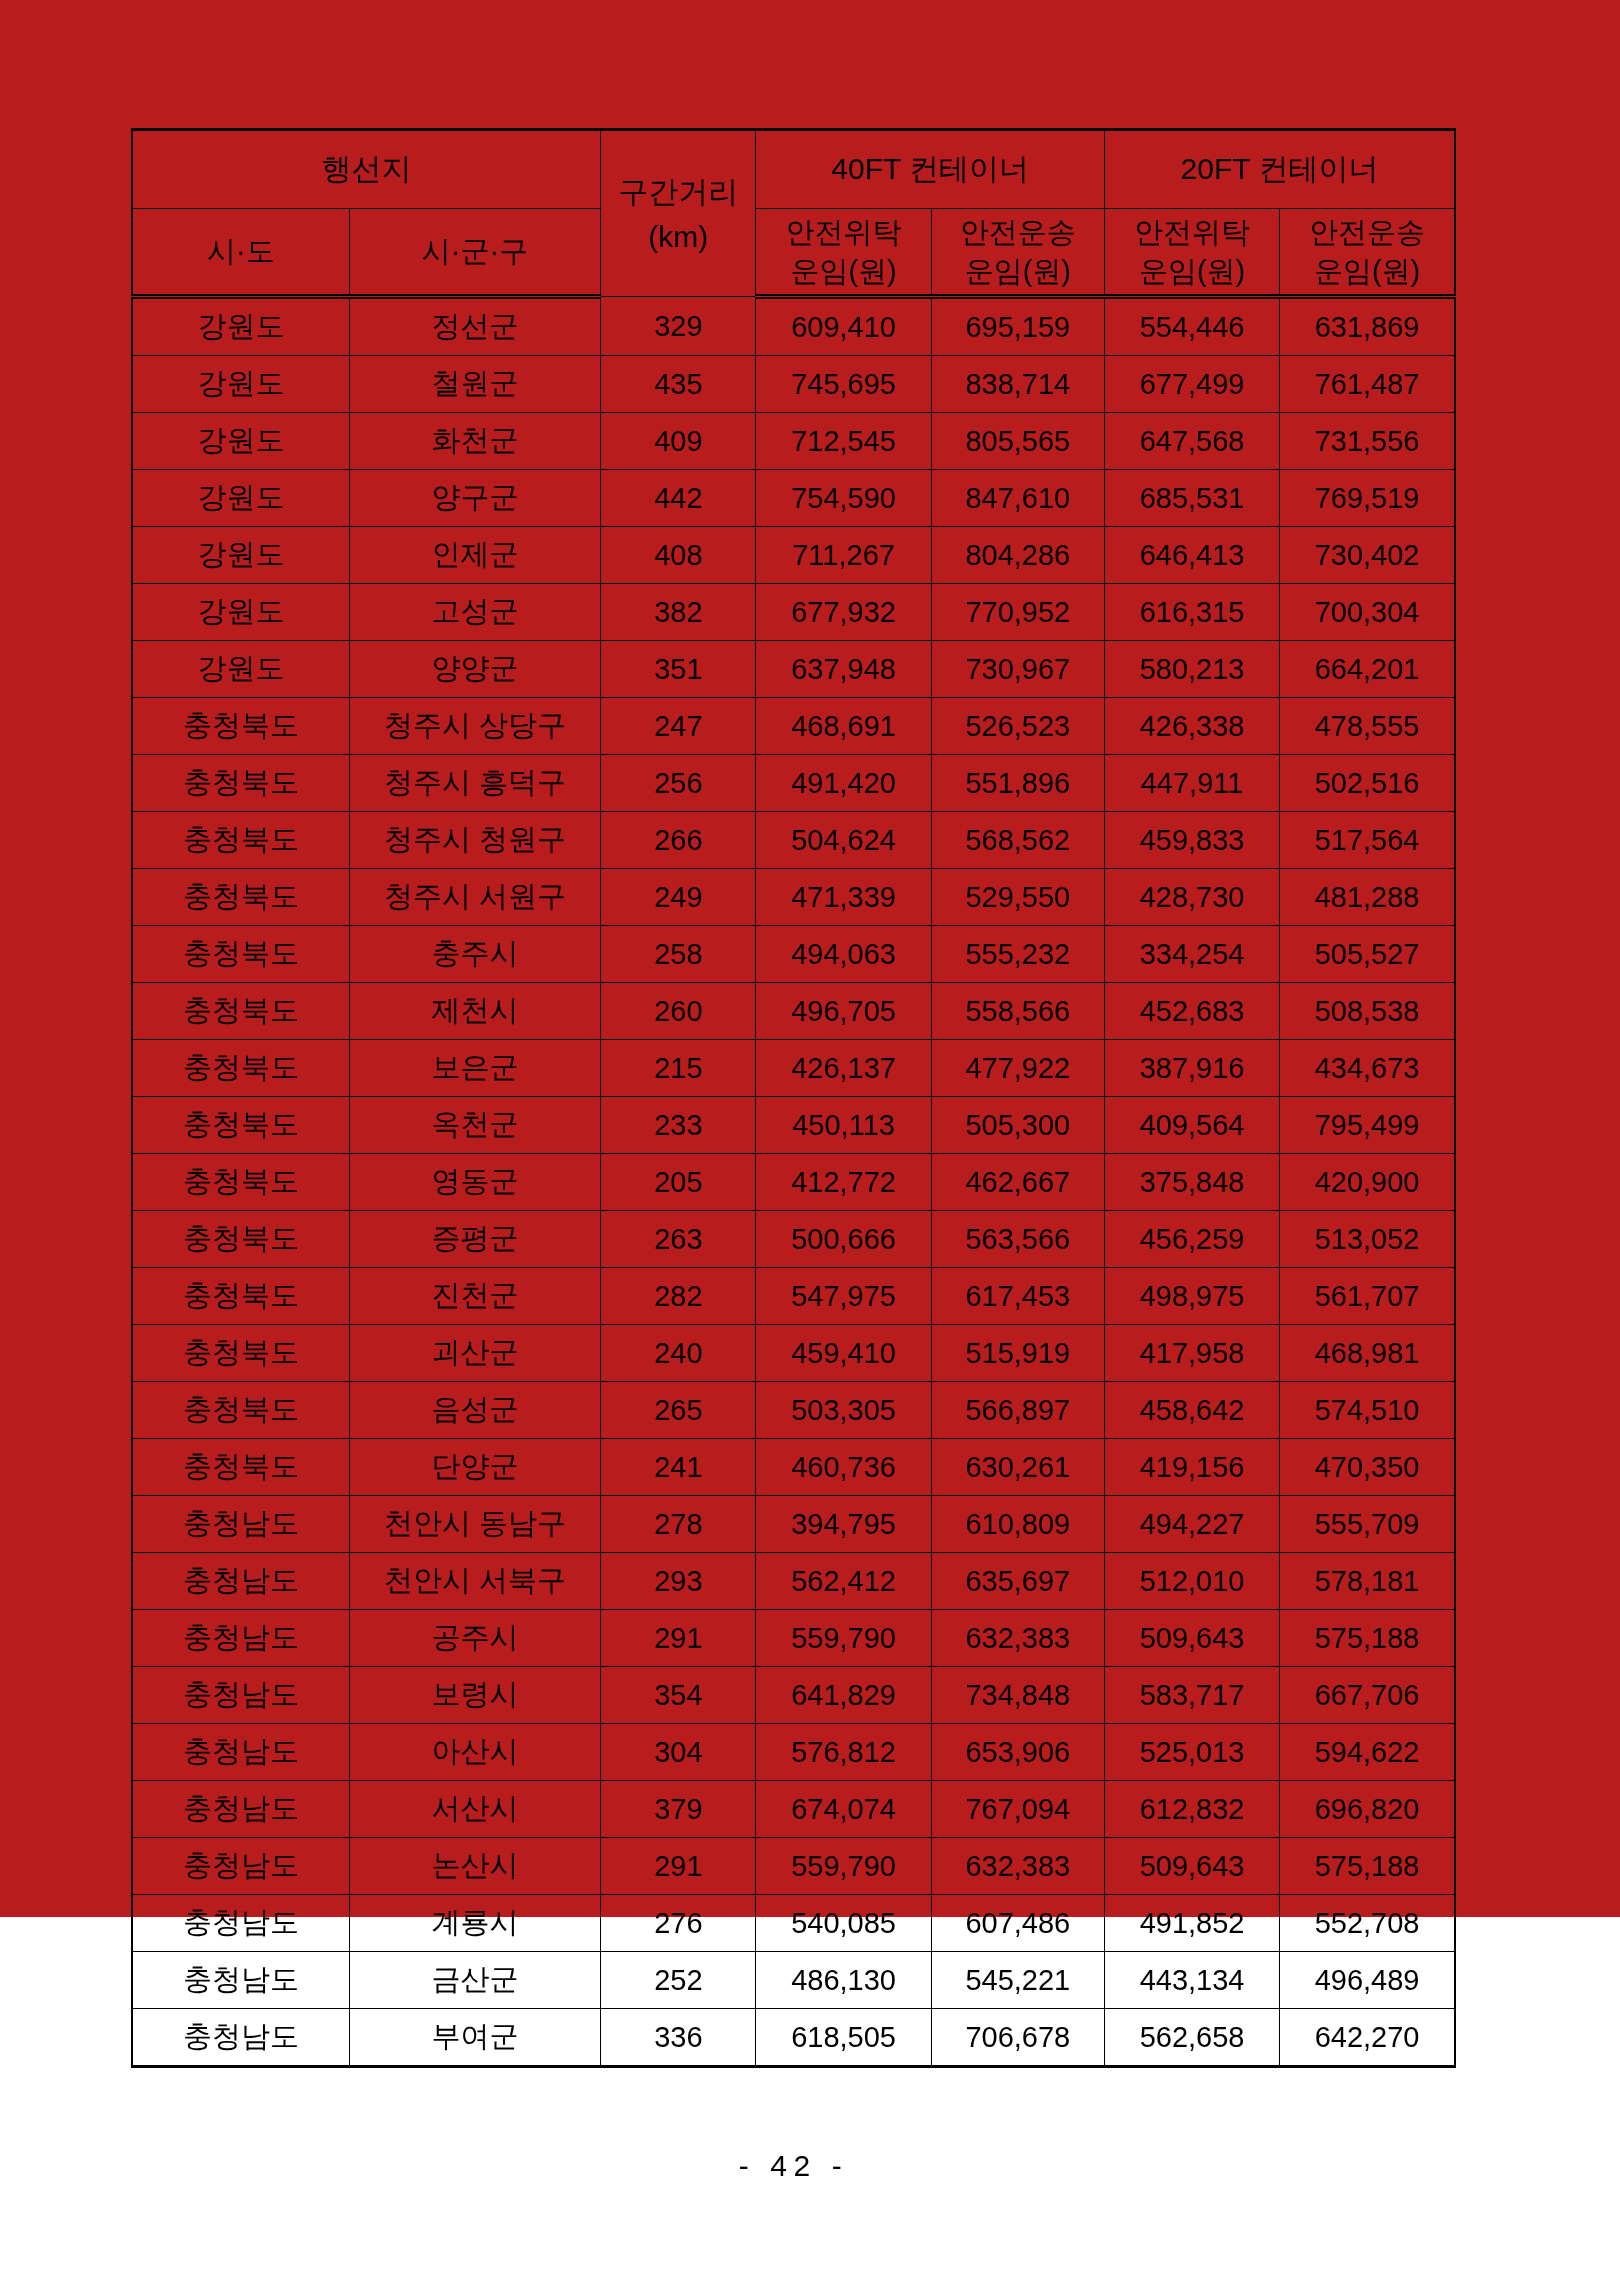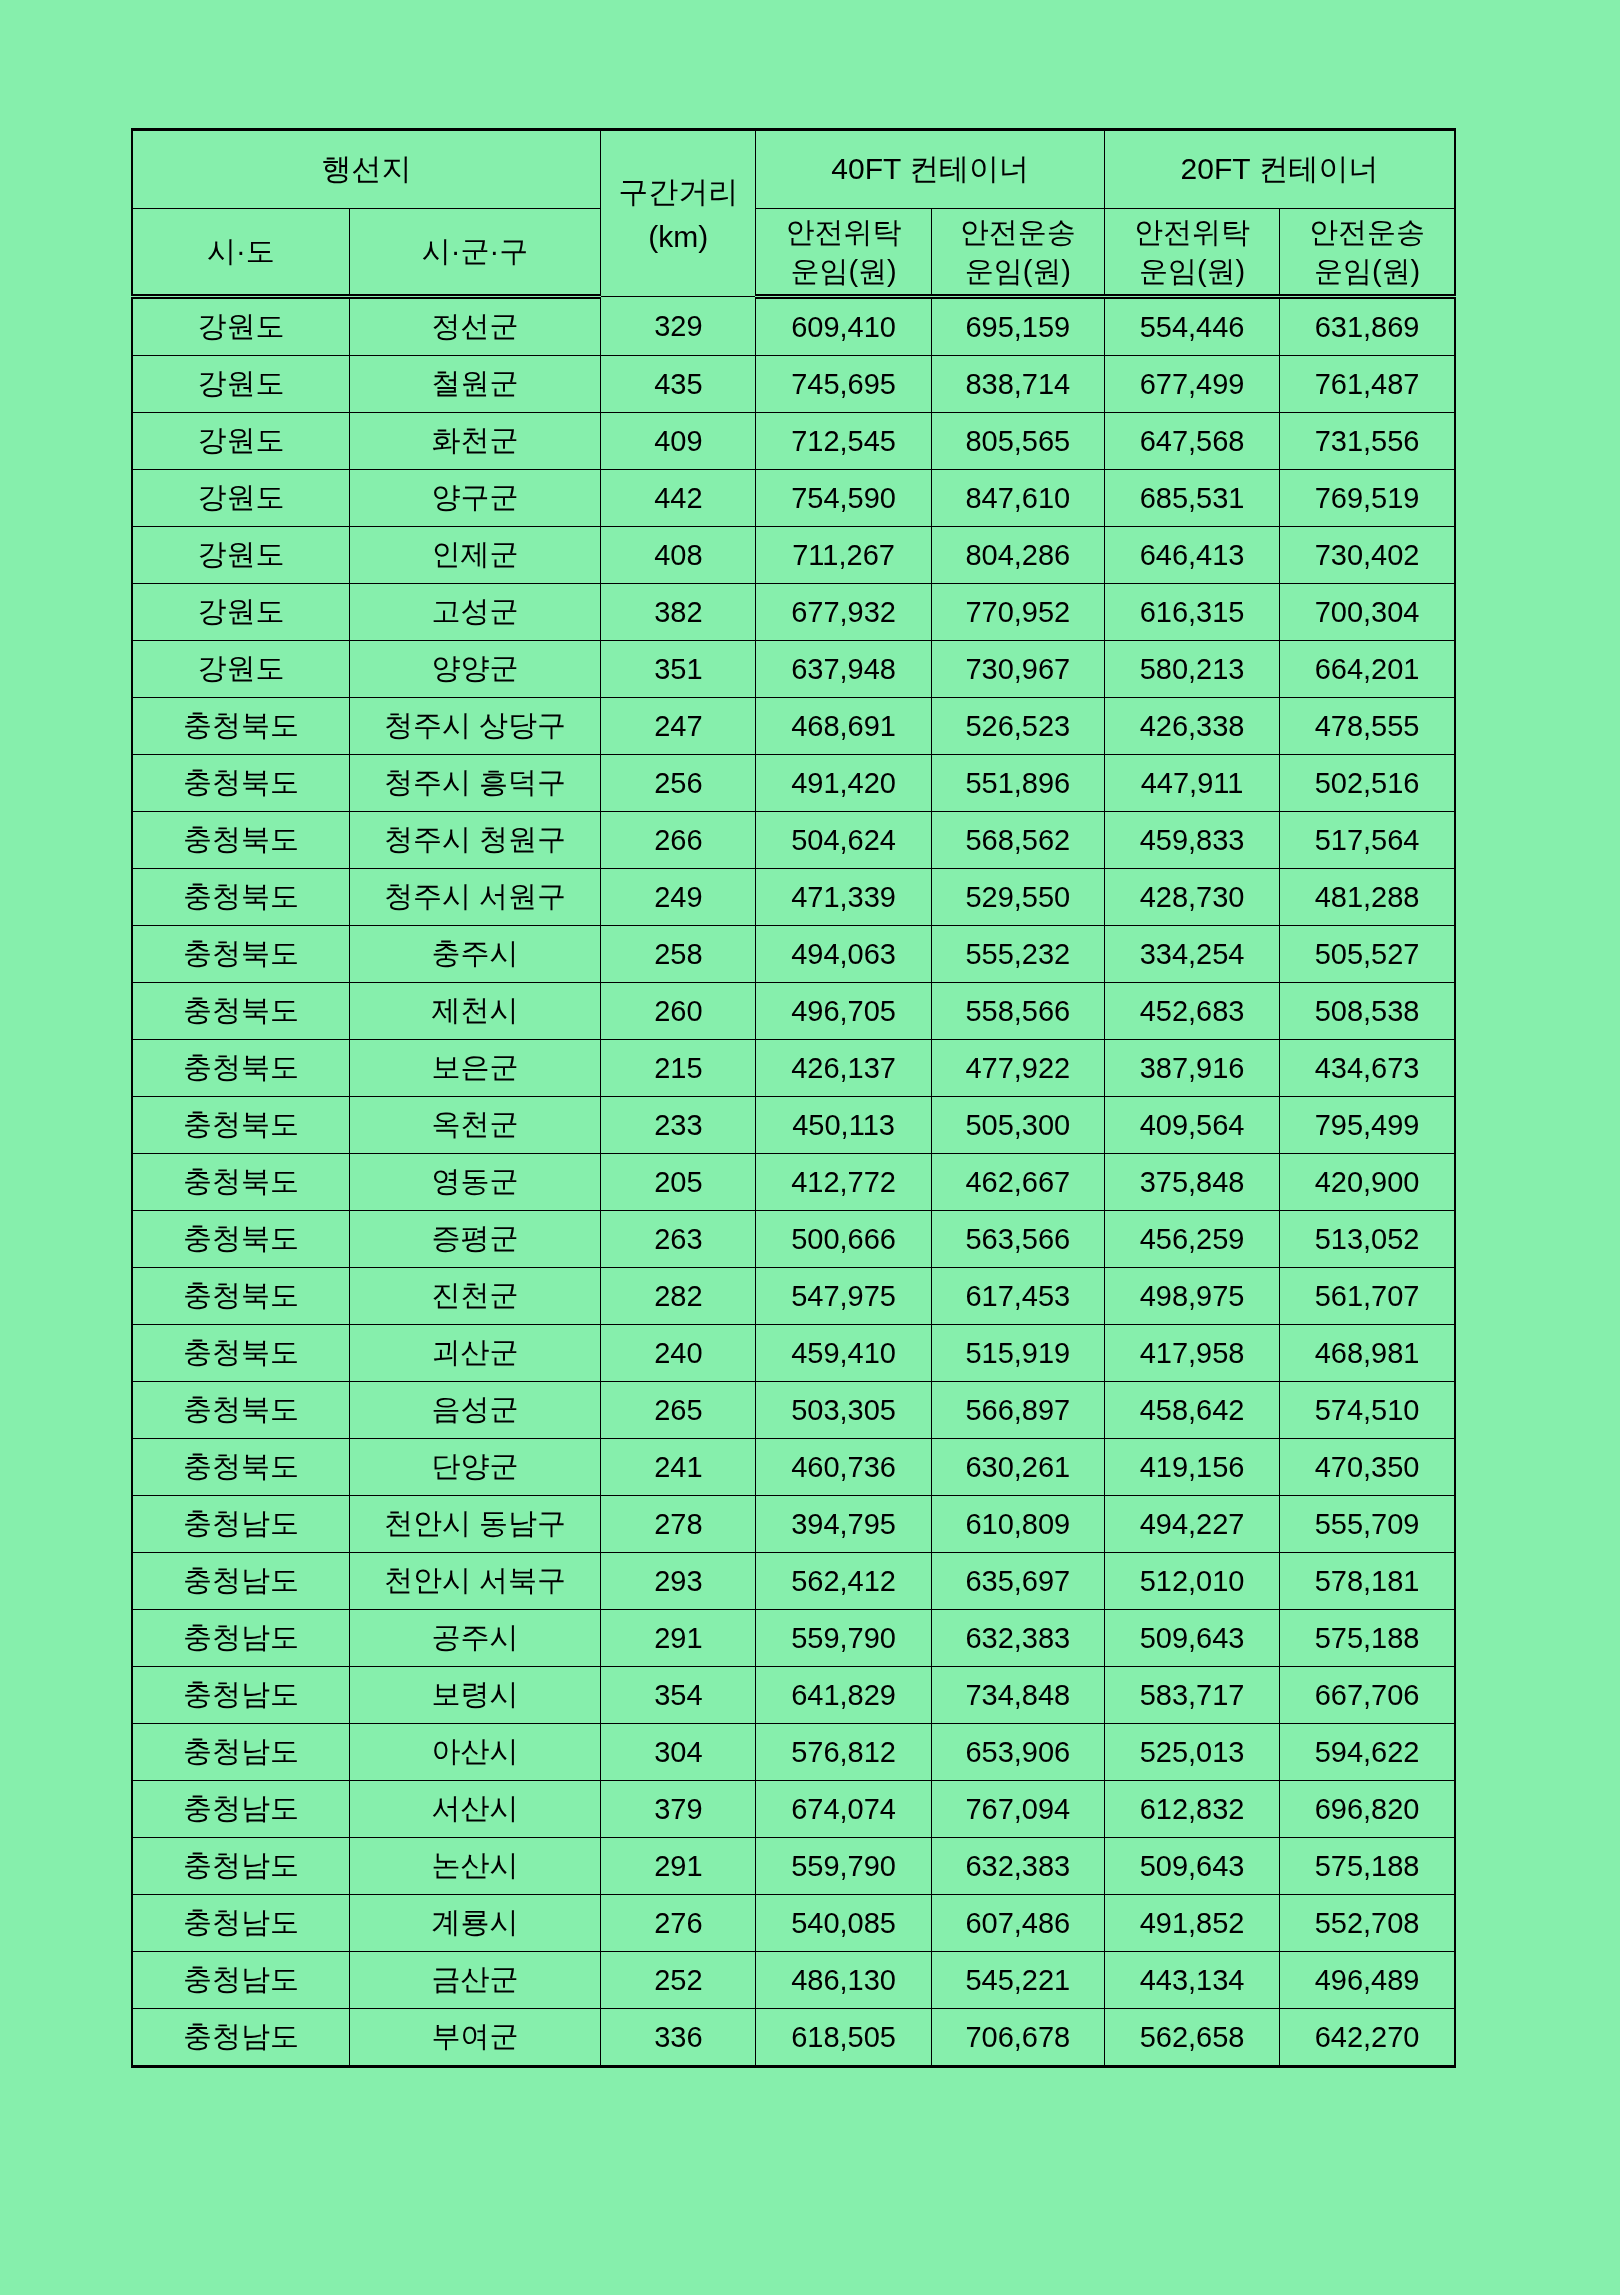--- a/index.html
+++ b/index.html
@@ -11,22 +11,22 @@
     width: 1620px;
     height: 2295px;
     position: relative;
     font-family: "Liberation Sans", "DejaVu Sans", sans-serif;
     color: #000;
   }
   .sheet {
     position: absolute;
     left: 0; top: 0;
     width: 1620px;
-    height: 2295px;
-    background: #86efac;
+    height: 1917px;
+    background: #b91c1c;
   }
   table.fare-table {
     position: absolute;
     left: 131px;
     top: 128px;
     width: 1325px;
     border-collapse: collapse;
     table-layout: fixed;
     border: 2px solid #000;
     border-top-width: 3.3px;
@@ -398,15 +398,16 @@
           <td>부여군</td>
           <td>336</td>
           <td>618,505</td>
           <td>706,678</td>
           <td>562,658</td>
           <td>642,270</td>
         </tr>
       </tbody>
   </table>
 
+  <div class="page-footer">- 42 -</div>
 
 </div>
 
 
 </body></html>

